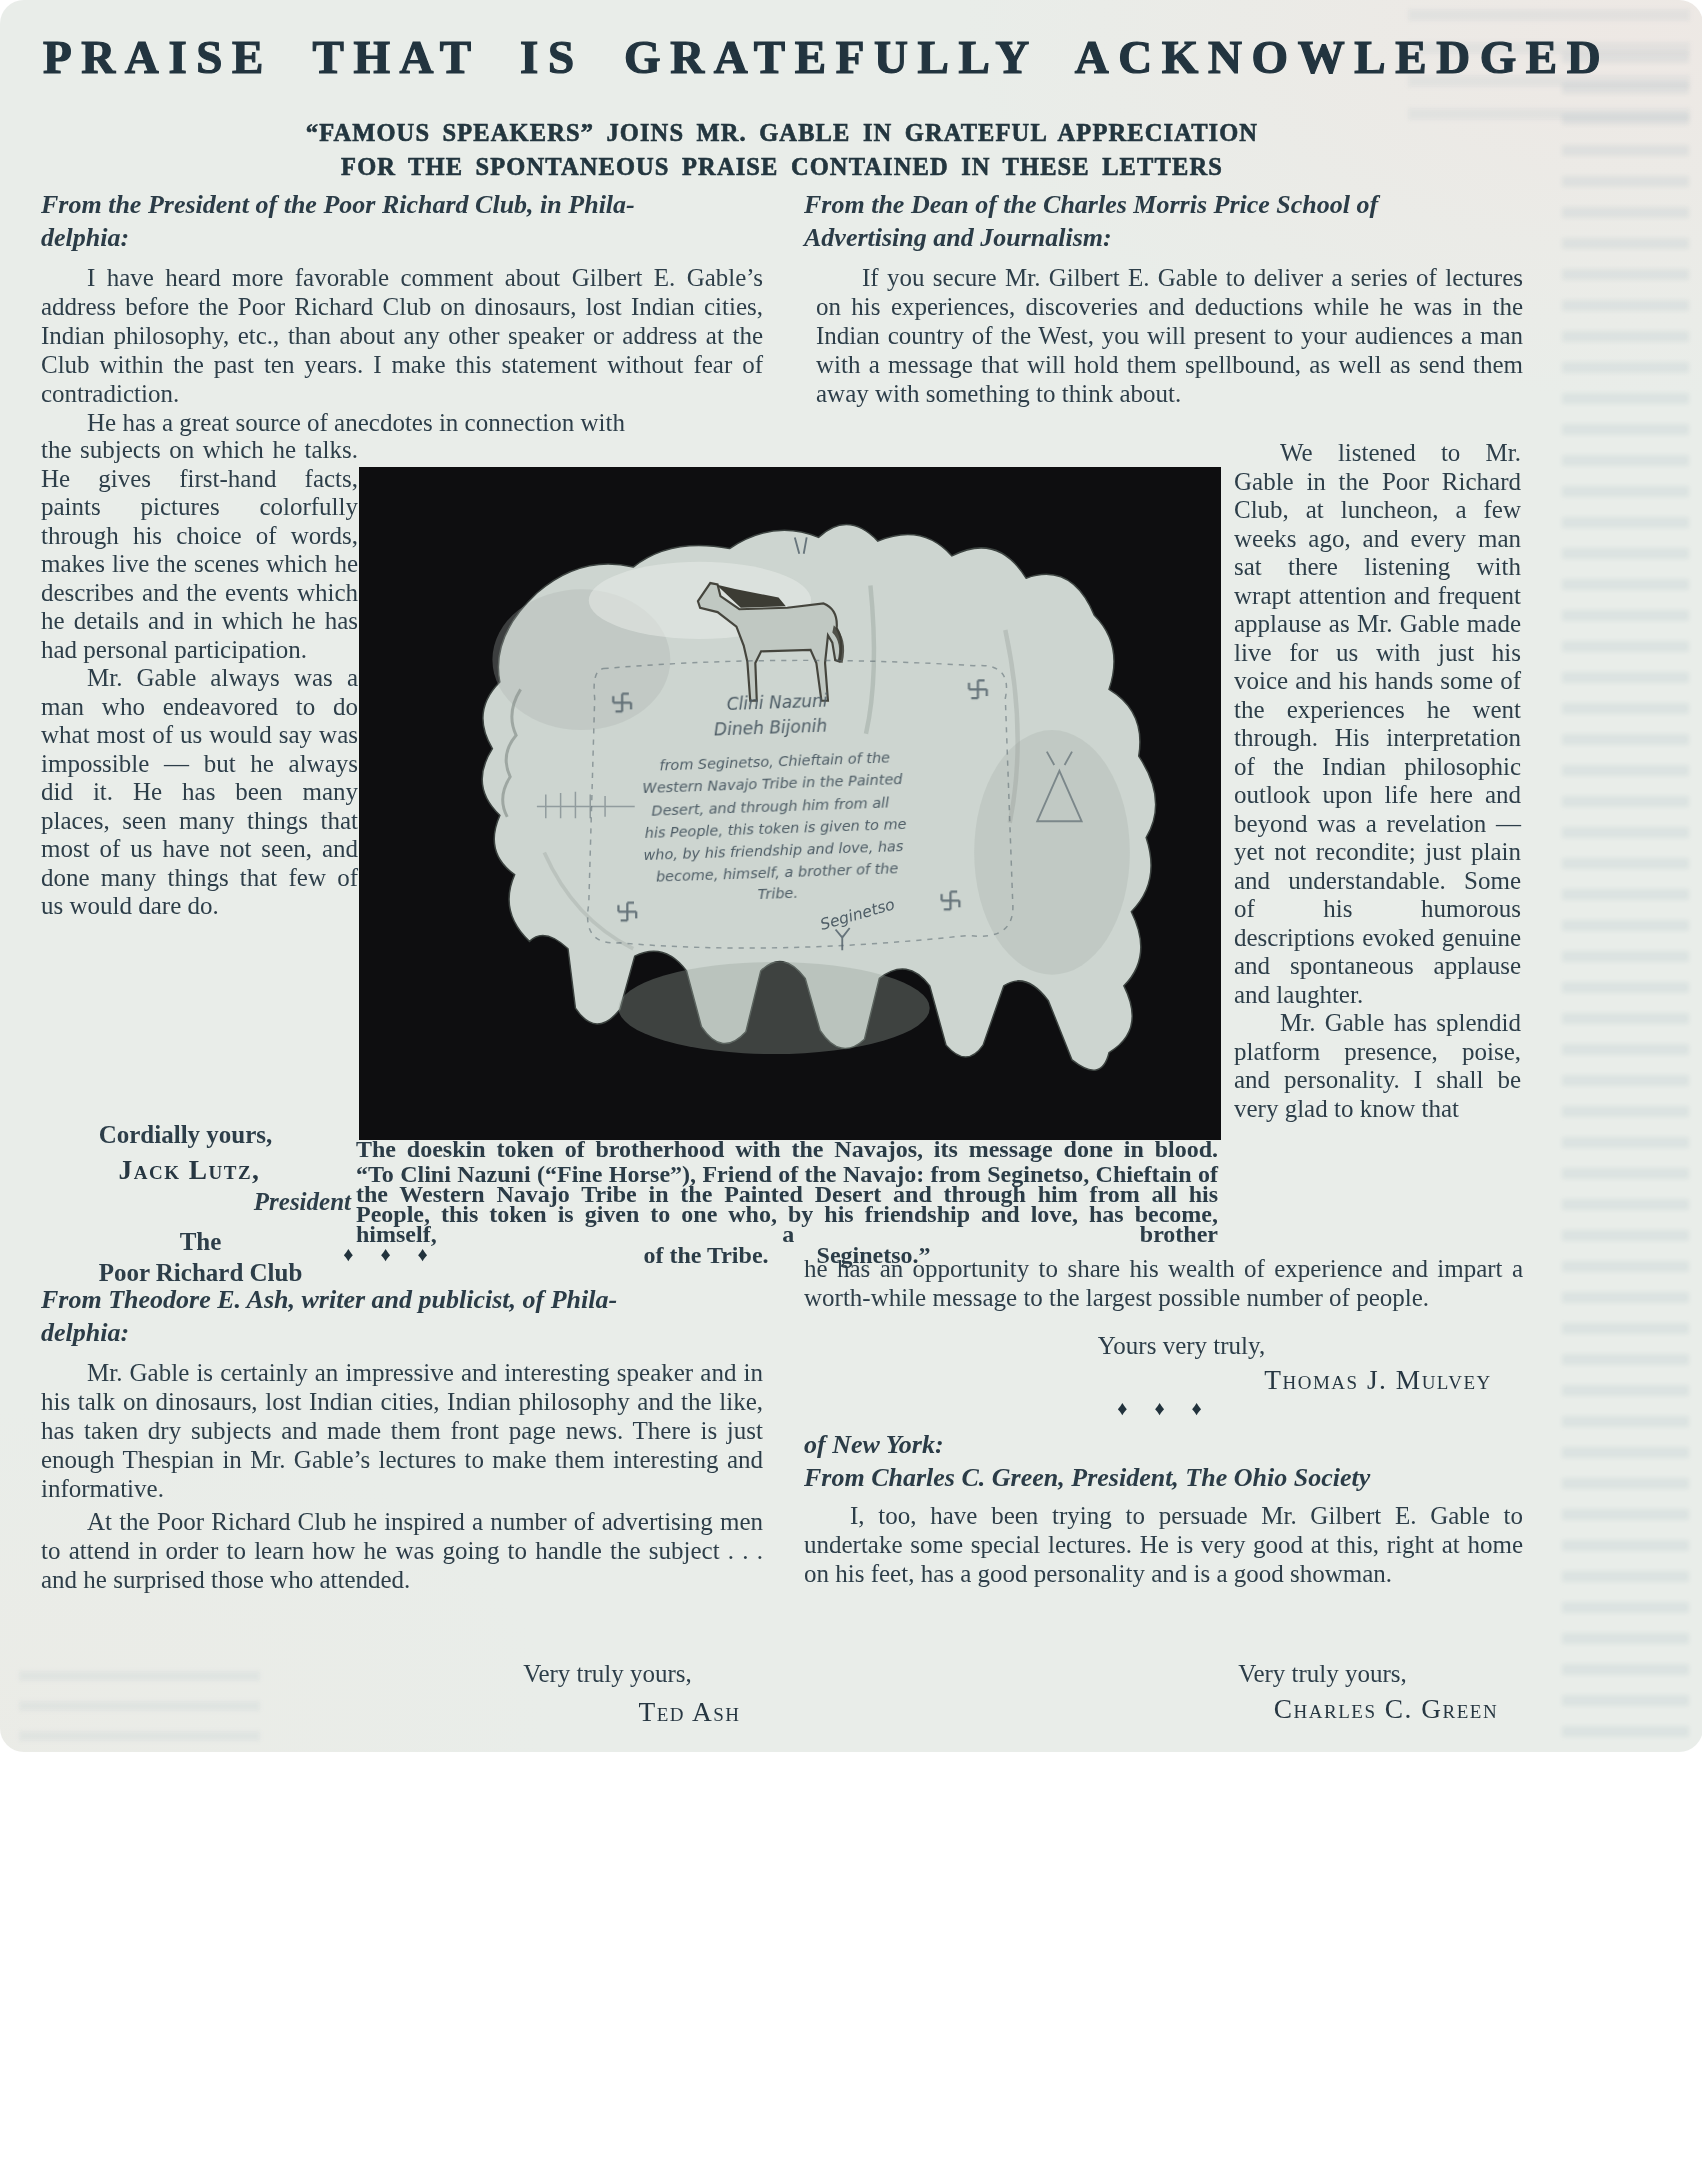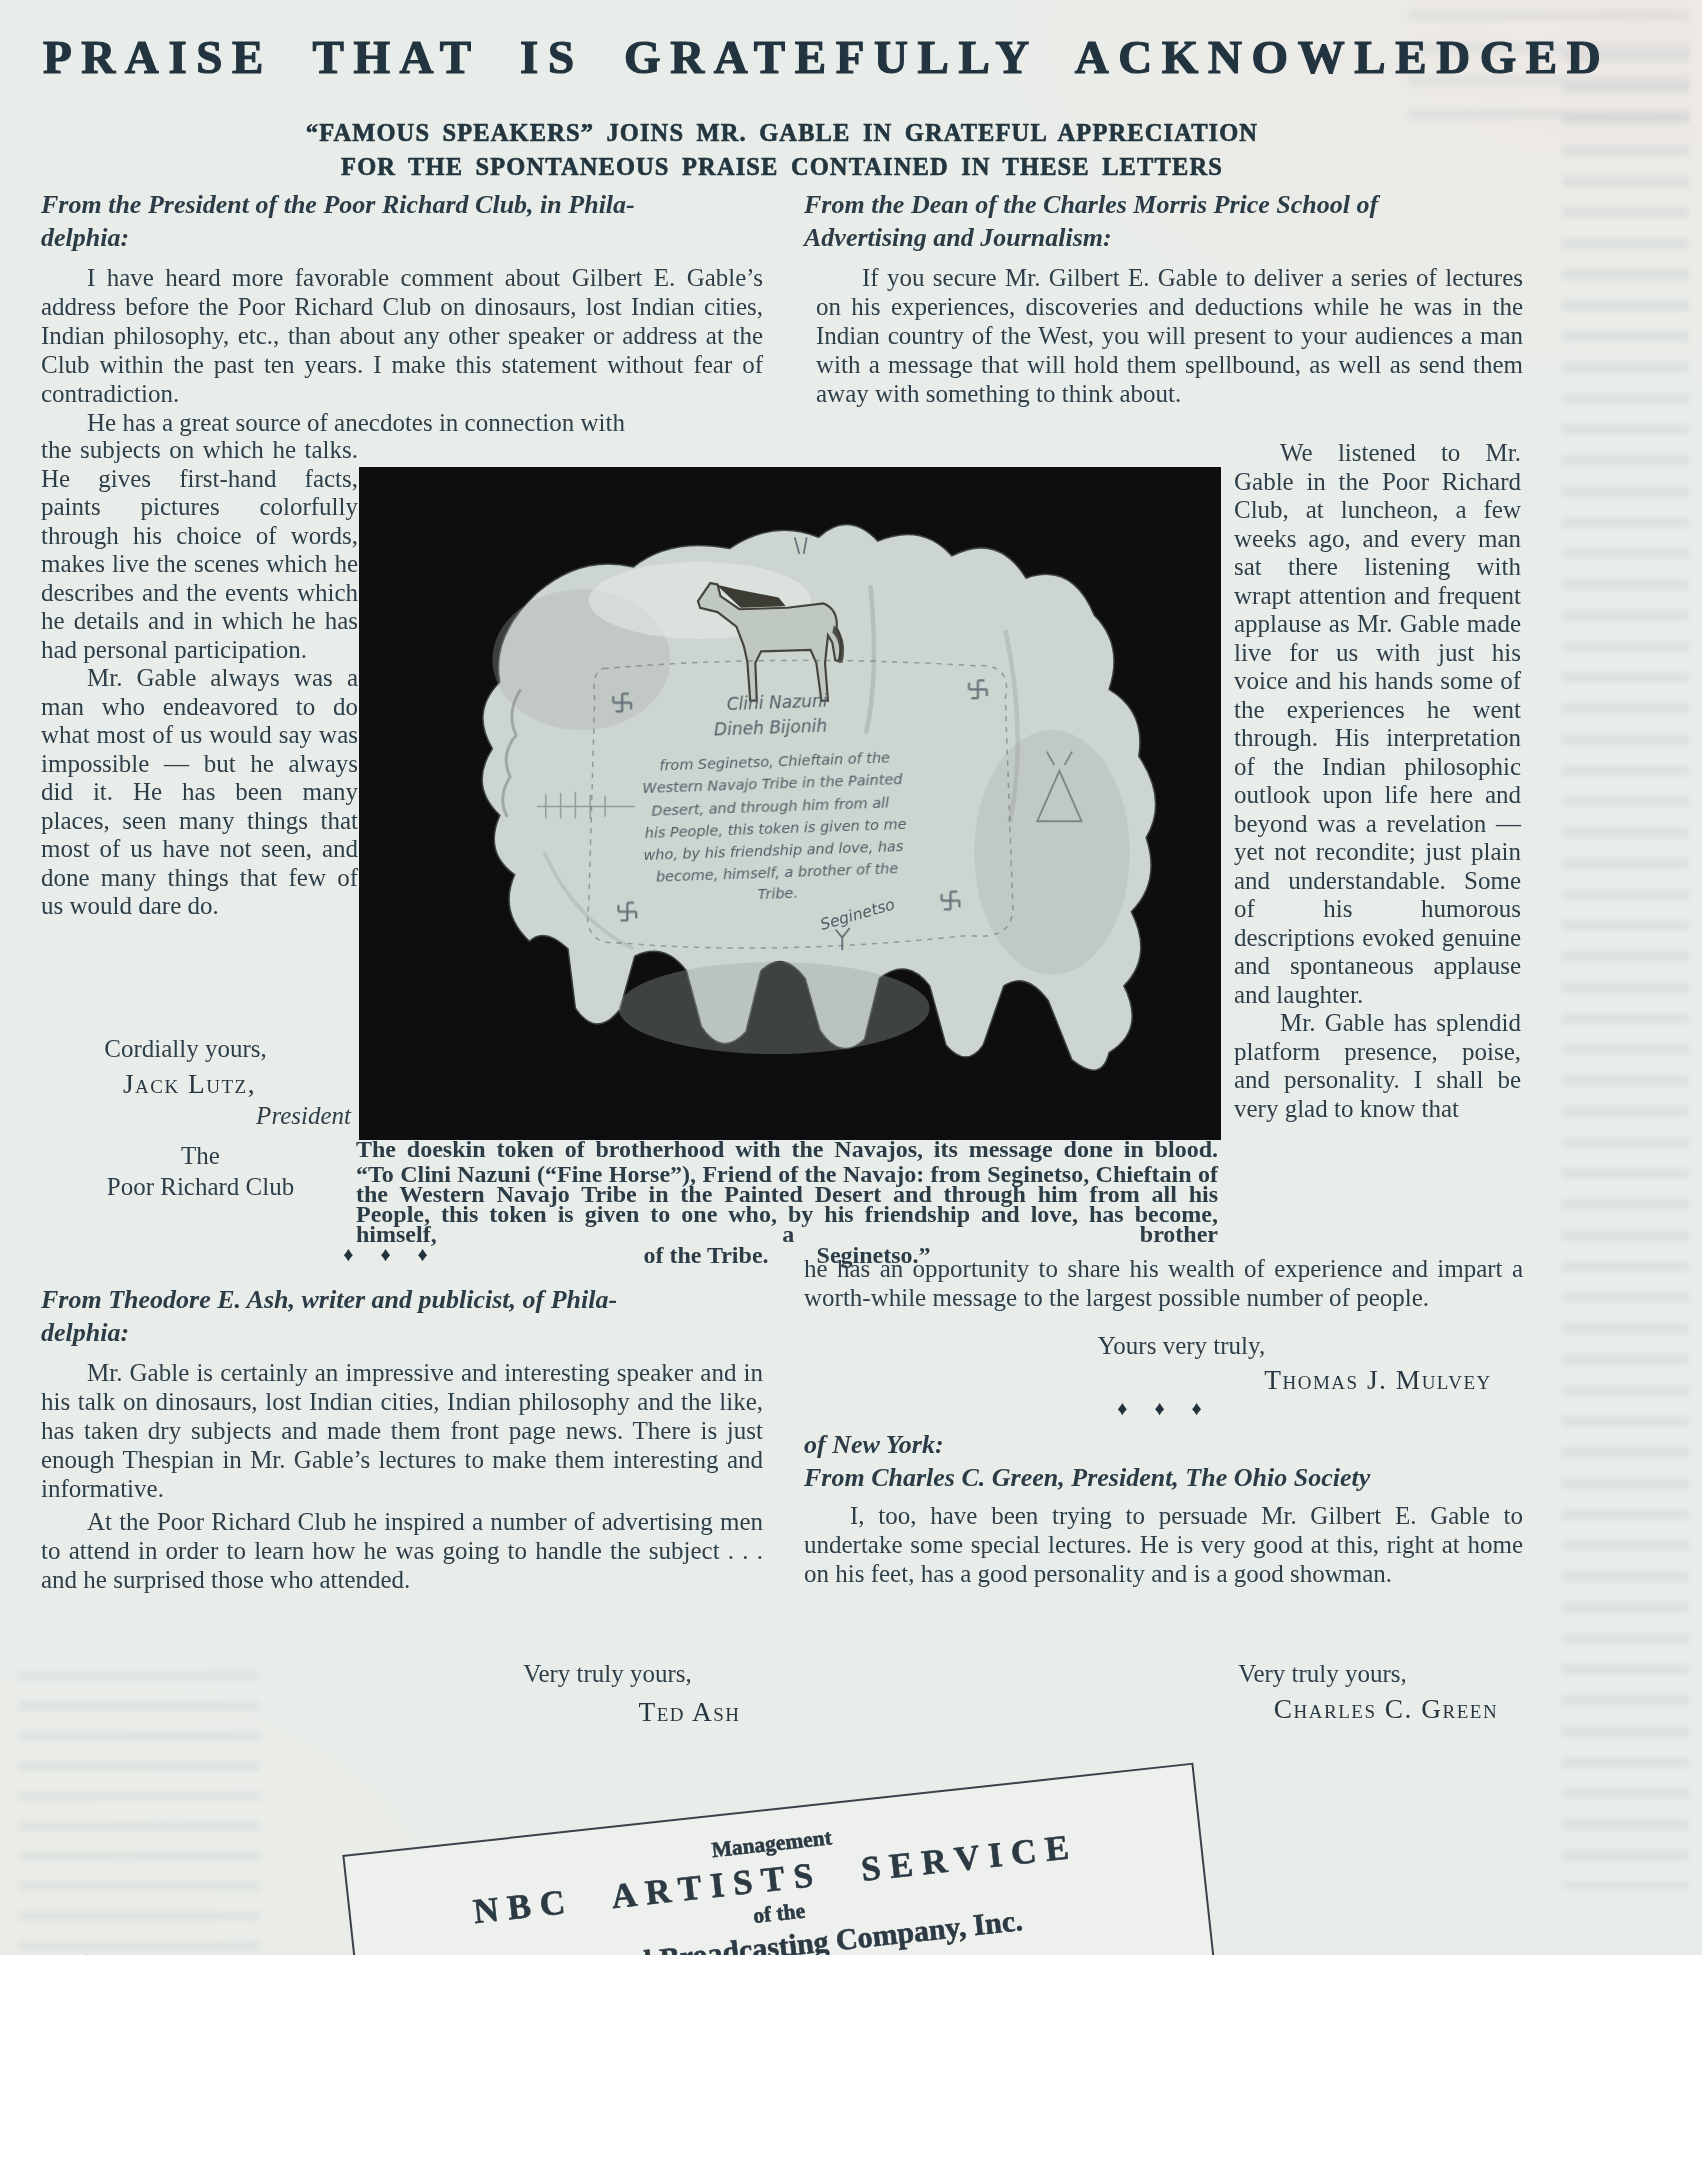--- a/index.html
+++ b/index.html
@@ -1,23 +1,24 @@
 <!DOCTYPE html>
 <html style="font-size:12px"><head>
 <meta charset="utf-8">
 <style>
   html,body{margin:0;padding:0;}
   .page{
-    position:relative; width:1703px; height:1955px; overflow:hidden;
+    position:relative; width:1703px; height:1752px; overflow:hidden;
     background:
       radial-gradient(963px 519px at 96% 2%, rgba(243,226,222,.45), transparent 70%),
       radial-gradient(741px 445px at 2% 98%, rgba(238,233,226,.35), transparent 70%),
       #e9ede9;
     font-family:"Liberation Serif", serif;
     color:#2d3e49;
+    border-radius:24px;
   }
   .ghost{position:absolute; pointer-events:none; filter:blur(2.2px);}
   .ghost-right{left:1562px; top:52px; width:127px; height:1837px;
     background:repeating-linear-gradient(180deg, rgba(95,135,155,.09) 0 11px, transparent 11px 31px);}
   .ghost-bottomleft{left:18.5px; top:1671px; width:241px; height:437px;
     background:repeating-linear-gradient(180deg, rgba(95,135,155,.07) 0 10.4px, transparent 10.4px 30px);}
   .ghost-topright{left:1408px; top:9px; width:282px; height:111px;
     background:repeating-linear-gradient(180deg, rgba(95,135,155,.07) 0 12px, transparent 12px 33px);}
 
   .title{
@@ -89,21 +90,21 @@
     <div class="h-it">delphia:</div>
     <p class="body-p ind" style="margin-top:9px;">I have heard more favorable comment about Gilbert E. Gable’s address before the Poor Richard Club on dinosaurs, lost Indian cities, Indian philosophy, etc., than about any other speaker or address at the Club within the past ten years.  I make this statement without fear of contradiction.</p>
     <p class="body-p ind">He has a great source of anecdotes in connection with</p>
   </div>
 
   <div class="sec narrowcol" style="left:41px; top:436px; width:317px;">
     <p class="body-p">the subjects on which he talks.  He gives first-hand facts, paints pictures colorfully through his choice of words, makes live the scenes which he describes and the events which he details and in which he has had personal participation.</p>
     <p class="body-p ind">Mr. Gable always was a man who endeavored to do what most of us would say was impossible — but he always did it.  He has been many places, seen many things that most of us have not seen, and done many things that few of us would dare do.</p>
   </div>
 
-  <div class="sec" style="left:41px; top:1035px; width:319px;">
+  <div class="sec" style="left:41px; top:1121px; width:319px;font-weight:bold;">
     <div class="sig-line center" style="padding-right:30px;">Cordially yours,</div>
     <div class="sc center" style="padding-right:22px; margin-top:6px;">Jack Lutz,</div>
     <div class="sig-line it" style="text-align:right; padding-right:9px; margin-top:1.5px;">President</div>
     <div class="sig-line center" style="margin-top:12px;">The</div>
     <div class="sig-line center" style="margin-top:3px;">Poor Richard Club</div>
   </div>
 
   <div class="diamonds" style="left:41px; top:1243px; width:689px;">♦ ♦ ♦</div>
 
   <div class="sec" style="left:41px; top:1283px; width:722px;">

